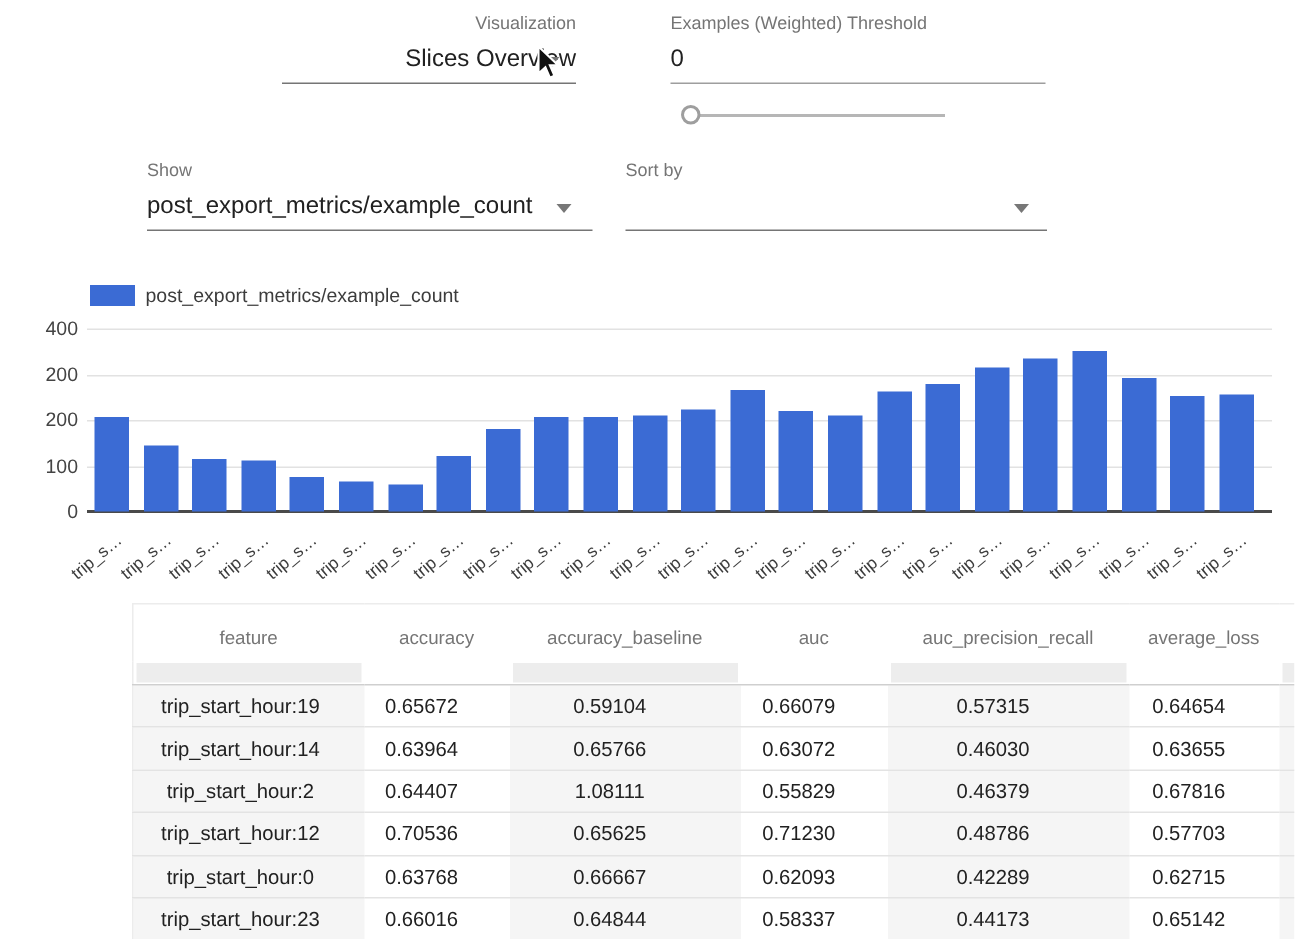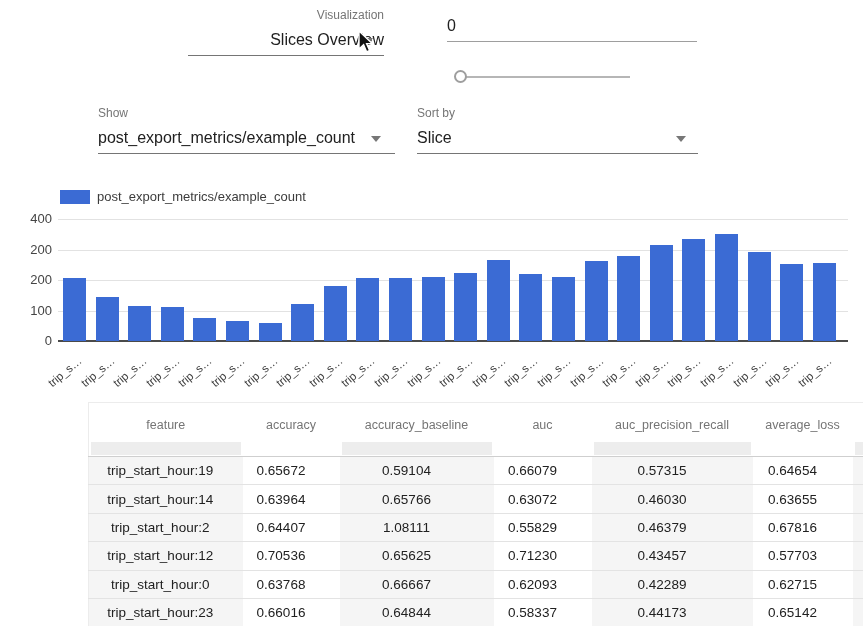--- a/index.html
+++ b/index.html
@@ -79,39 +79,39 @@
       <div class="field-value">Slices Overview</div>
       <div class="caret" style="right:11px;"></div>
     </div>
   </div>
 
   <svg class="cursor" style="left:357px; top:30px;" width="18" height="26" viewBox="0 0 18 26">
     <path d="M2 1 L2 19 L6.6 14.8 L9.6 21.8 L12.6 20.4 L9.6 13.6 L15.2 13.6 Z" fill="#111" stroke="#fff" stroke-width="1.4"></path>
   </svg>
 
   <div class="field-group" style="left:447px; top:8px; width:250px;">
+    <div class="field-label">Examples (Weighted) Threshold</div>
     <div class="field-value-wrap thin-underline">
       <div class="field-value">0</div>
     </div>
   </div>
   <div class="slider-track" style="left:461px; top:76px; width:169px;"></div>
   <div class="slider-thumb" style="left:454px; top:70px;"></div>
 
   <div class="field-group" style="left:98px; top:106px; width:297px;">
     <div class="field-label">Show</div>
     <div class="field-value-wrap">
       <div class="field-value">post_export_metrics/example_count</div>
       <div class="caret" style="right:14px;"></div>
     </div>
   </div>
 
   <div class="field-group" style="left:417px; top:106px; width:281px;">
     <div class="field-label">Sort by</div>
     <div class="field-value-wrap">
-      <div class="field-value">Slice</div>
       <div class="caret" style="right:12px;"></div>
     </div>
   </div>
 
   <div class="chart">
     <div class="legend-swatch" id="legend-swatch" style="background: rgb(59, 107, 212);"></div>
     <div class="legend-label">post_export_metrics/example_count</div>
     <div class="plot" id="plot">
       <div class="baseline"></div>
     <div class="gridline" style="bottom: 29.5px;"></div>
@@ -248,21 +248,21 @@
           <td class="col-3">0.55829</td>
           <td class="col-4 shaded">0.46379</td>
           <td class="col-5">0.67816</td>
           <td class="col-6 shaded"></td>
         </tr>
         <tr class="data-row">
           <td class="col-0 shaded">trip_start_hour:12</td>
           <td class="col-1">0.70536</td>
           <td class="col-2 shaded">0.65625</td>
           <td class="col-3">0.71230</td>
-          <td class="col-4 shaded">0.43457</td>
+          <td class="col-4 shaded">0.48786</td>
           <td class="col-5">0.57703</td>
           <td class="col-6 shaded"></td>
         </tr>
         <tr class="data-row">
           <td class="col-0 shaded">trip_start_hour:0</td>
           <td class="col-1">0.63768</td>
           <td class="col-2 shaded">0.66667</td>
           <td class="col-3">0.62093</td>
           <td class="col-4 shaded">0.42289</td>
           <td class="col-5">0.62715</td>

